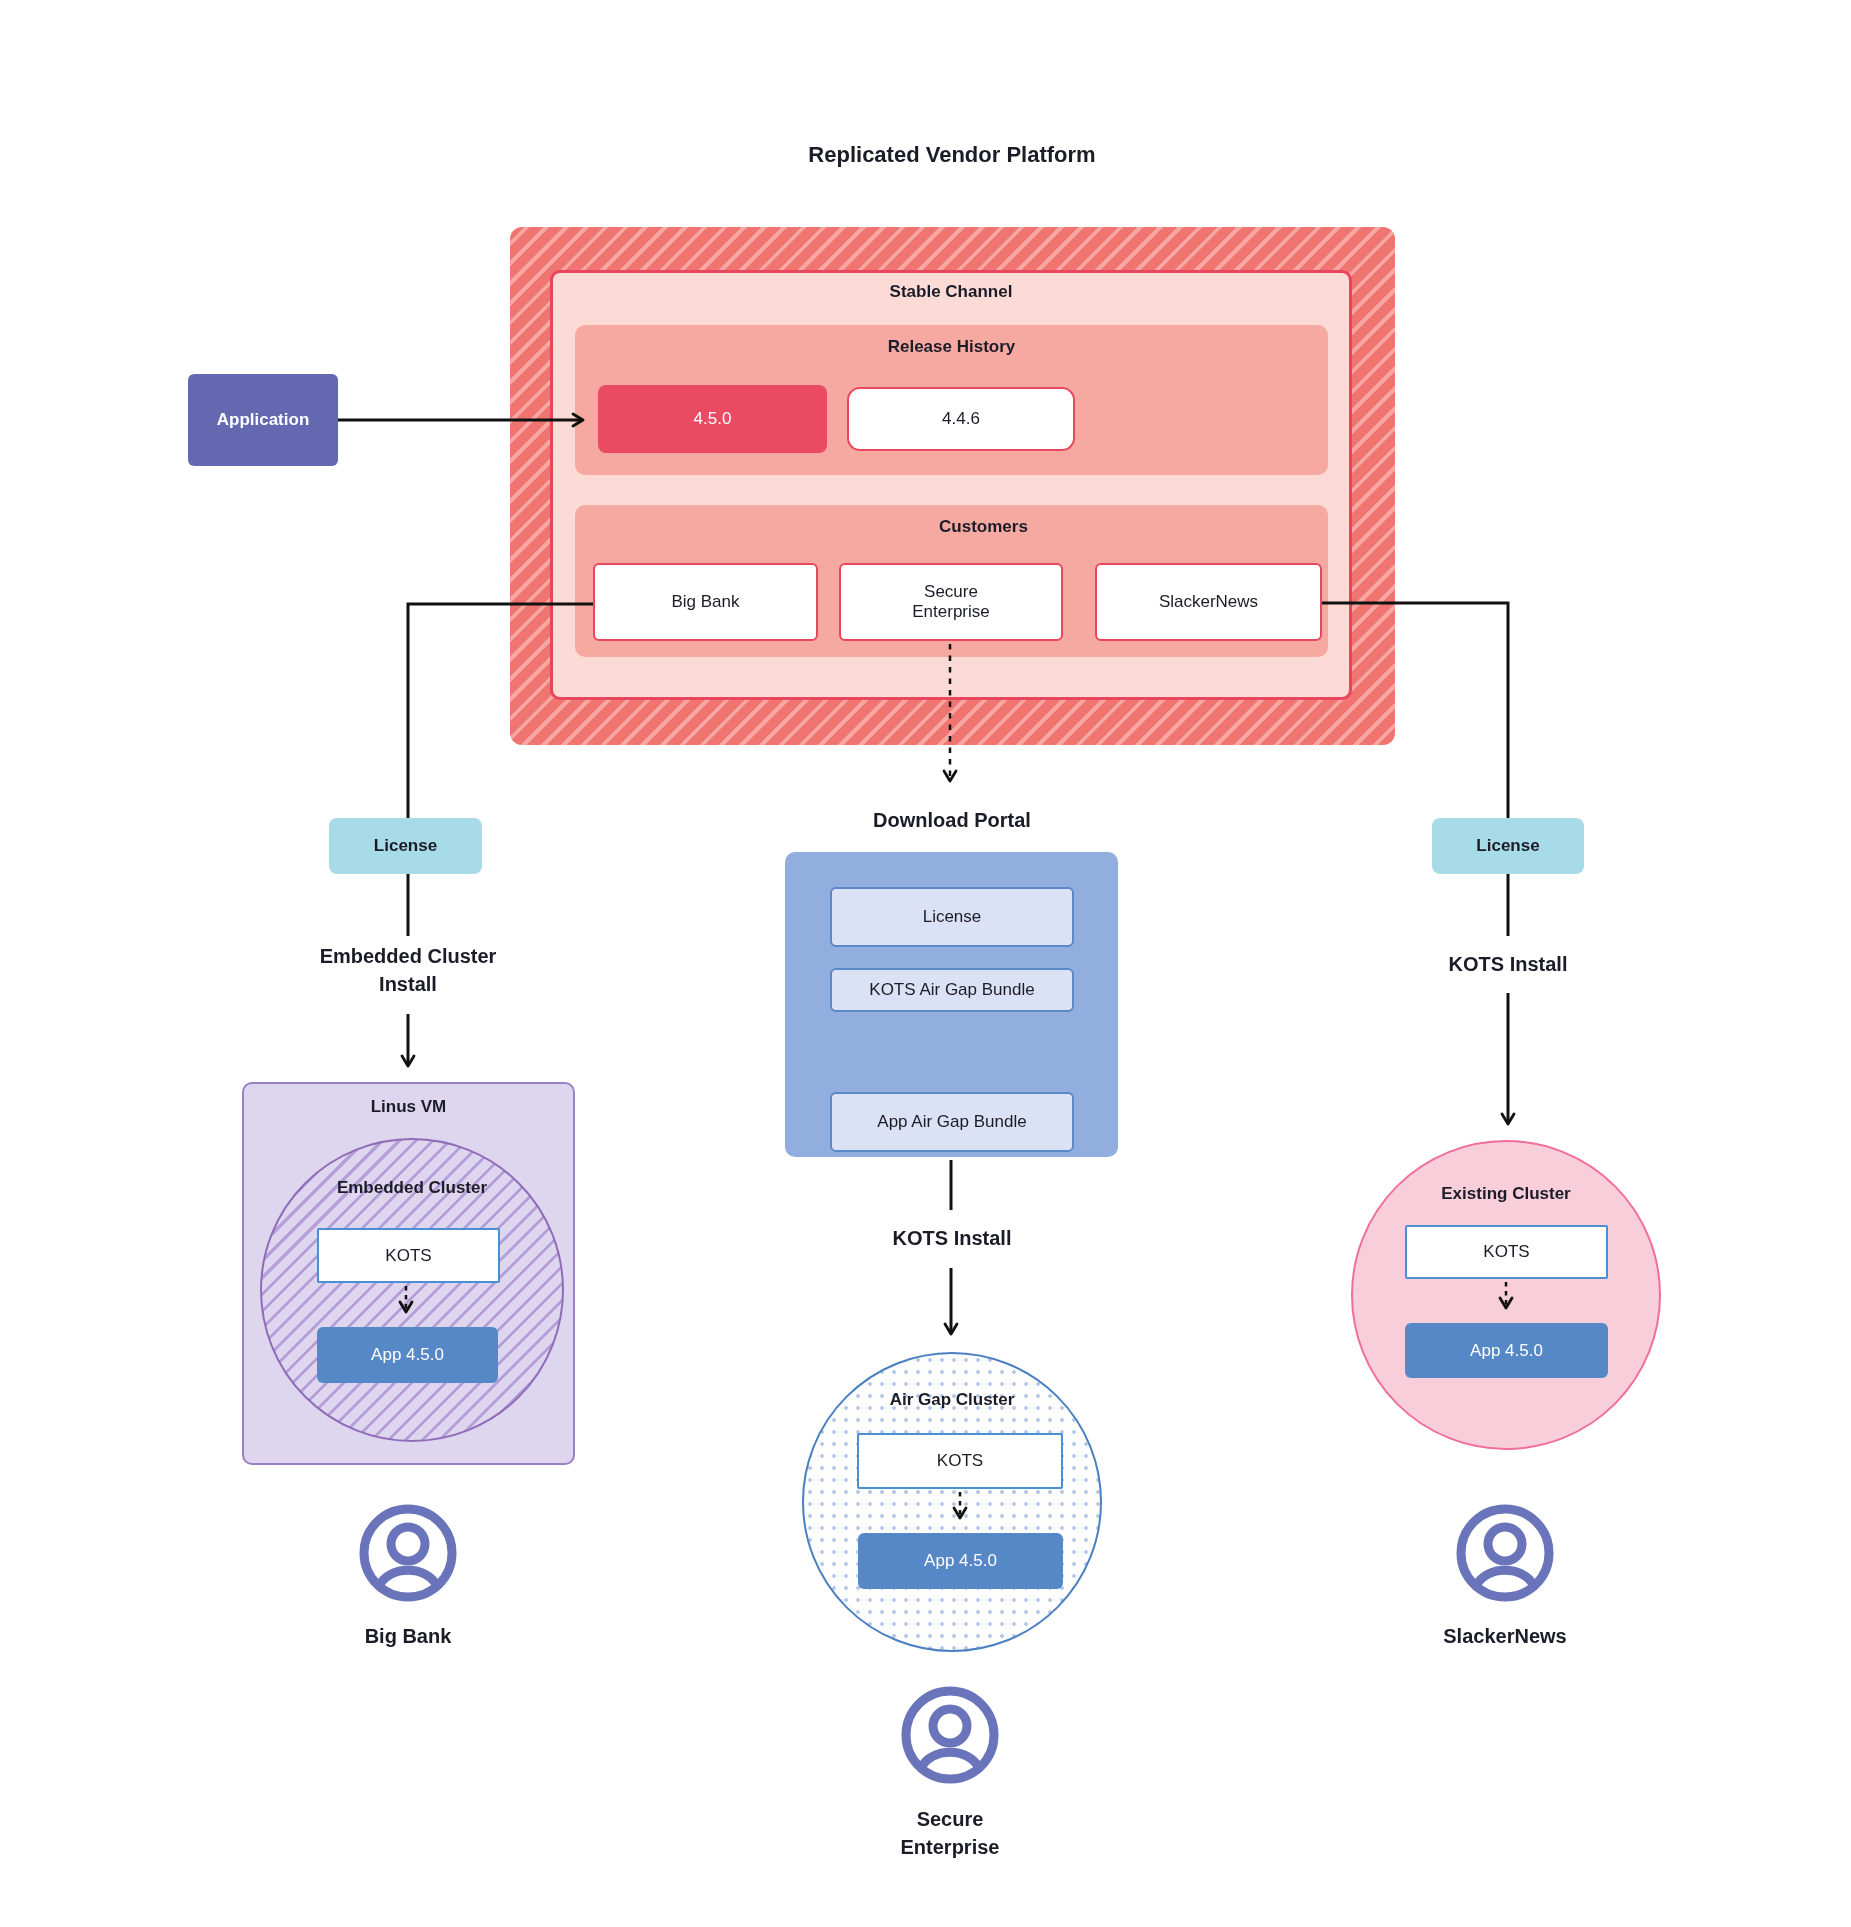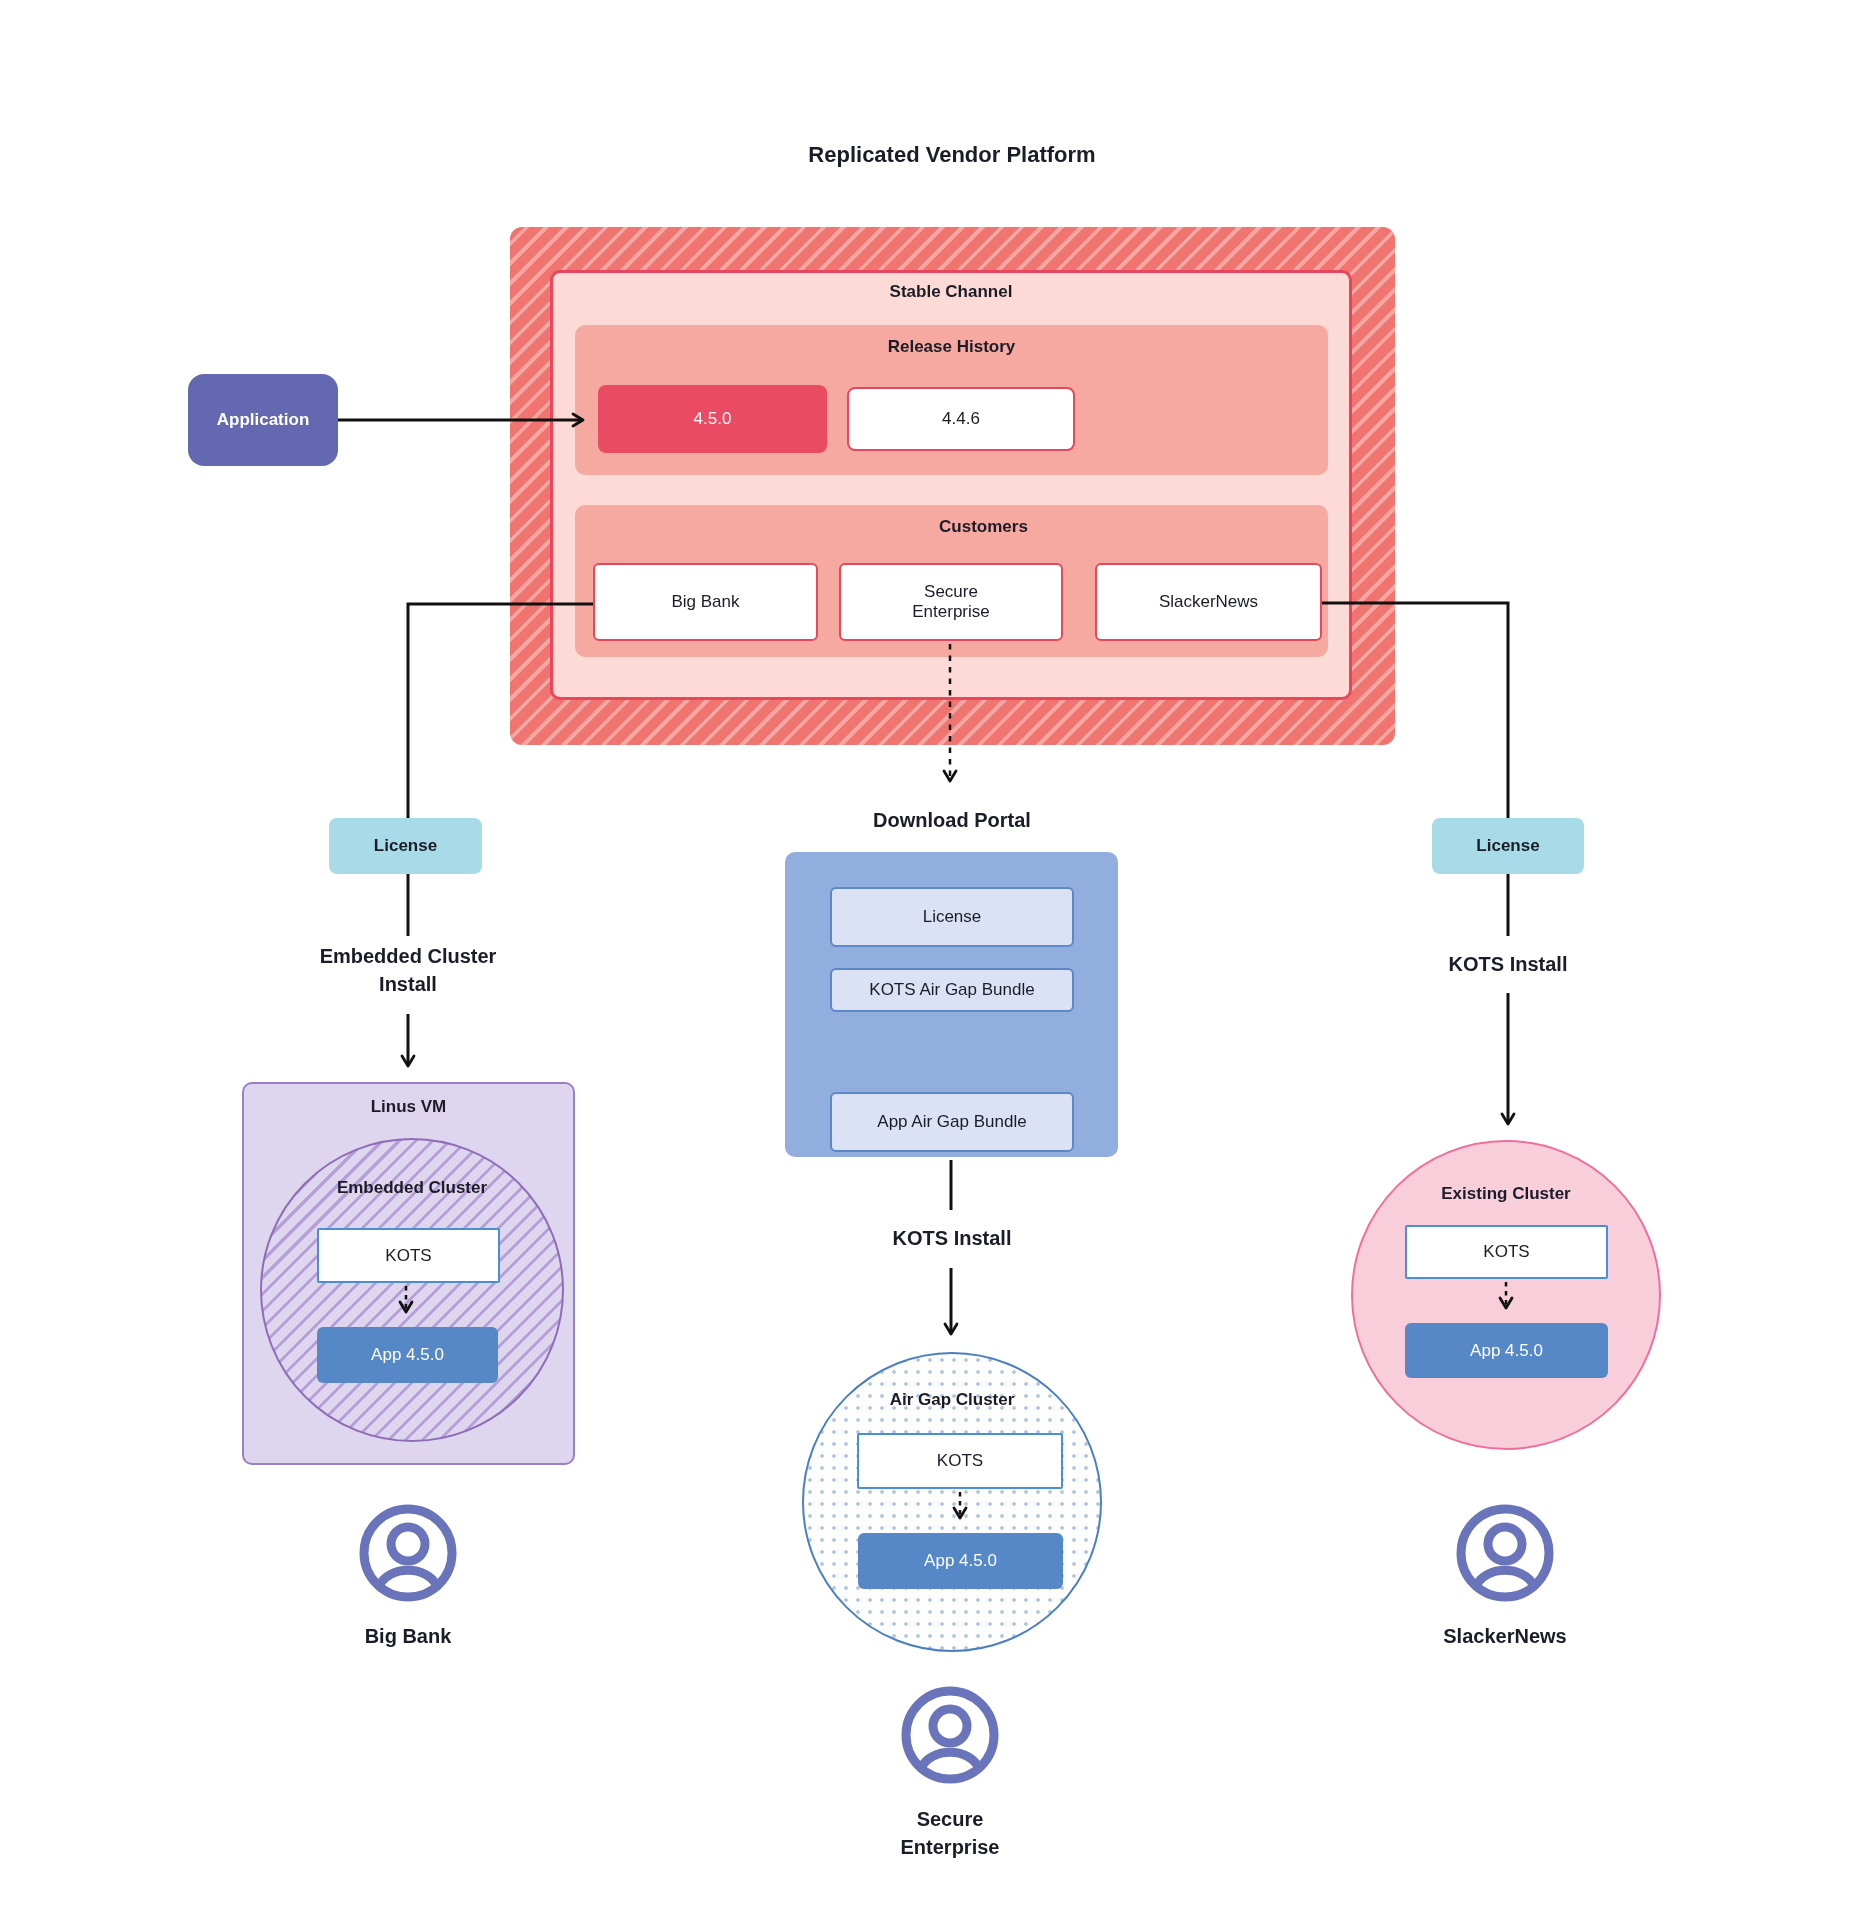--- a/index.html
+++ b/index.html
@@ -15,30 +15,30 @@
   .title{left:552px;top:140px;width:800px;height:30px;font-size:22px;font-weight:600;}
   .platform{left:510px;top:227px;width:885px;height:518px;border-radius:12px;
     background:repeating-linear-gradient(135deg,#f0746f 0px,#f0746f 10px,#f7a6a1 10px,#f7a6a1 14px);}
   .stable{left:550px;top:270px;width:802px;height:430px;background:#fcdbd6;
           border:3px solid #e8465d;border-radius:10px;}
   .stable-label{left:550px;top:281px;width:802px;height:22px;}
   .panel{background:#f5a9a1;border-radius:10px;}
   .release{left:575px;top:325px;width:753px;height:150px;}
   .release-label{left:575px;top:336px;width:753px;height:22px;}
   .rel-cur{left:598px;top:385px;width:229px;height:68px;background:#e94b62;border-radius:8px;color:#fff;}
-  .rel-prev{left:847px;top:387px;width:228px;height:64px;background:#fff;border:2px solid #e8485e;border-radius:8px;}
+  .rel-prev{left:847px;top:387px;width:228px;height:64px;background:#fff;border:2px solid #e8485e;border-radius:13px;}
   .customers{left:575px;top:505px;width:753px;height:152px;}
   .customers-label{left:575px;top:516px;width:753px;height:22px;margin-left:32px;}
   .custbox{background:#fff;border:2px solid #e8485e;border-radius:6px;}
   .cust1{left:593px;top:563px;width:225px;height:78px;}
   .cust2{left:839px;top:563px;width:224px;height:78px;}
   .cust3{left:1095px;top:563px;width:227px;height:78px;}
   .wrap-narrow{display:inline-block;max-width:110px;}
 
-  .application{left:188px;top:374px;width:150px;height:92px;background:#6468b0;border-radius:16px;
+  .application{left:188px;top:374px;width:150px;height:92px;background:#6468b0;border-radius:6px;
                color:#fff;font-weight:600;}
 
   
   .license{background:#a7dbe7;border-radius:8px;z-index:6;font-weight:600;}
   .license-left{left:329px;top:818px;width:153px;height:56px;}
   .license-right{left:1432px;top:818px;width:152px;height:56px;}
   .kotsbox{background:#fff;border:2px solid #4a8fd4;border-radius:2px;text-align:center;}
   .appbox{background:#5688c7;border-radius:6px;color:#fff;}
   .portalitem{background:#dbe2f6;border:2px solid #5c88c8;border-radius:6px;}
 

